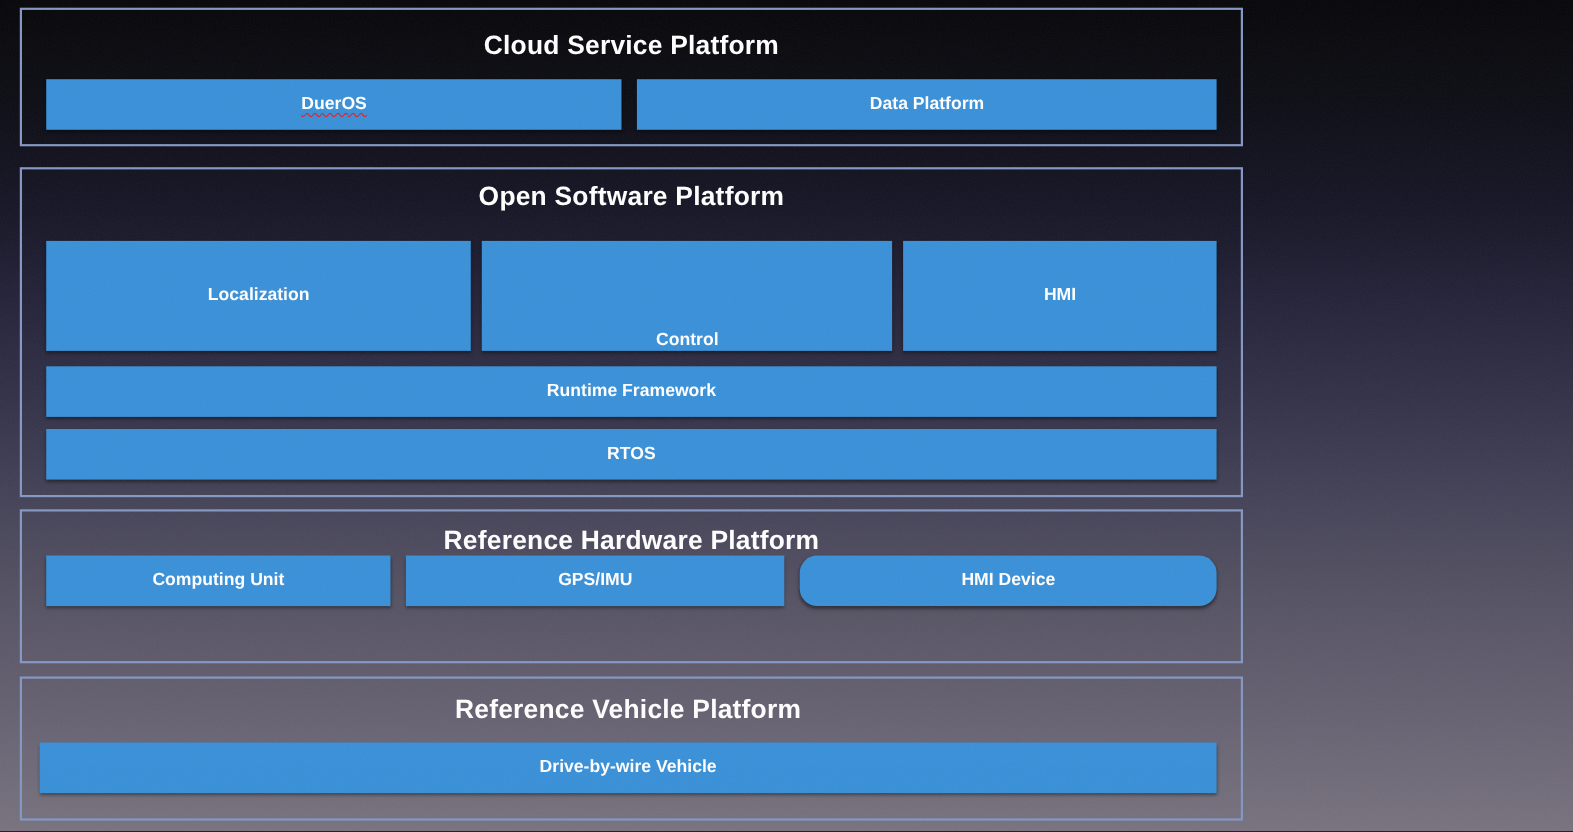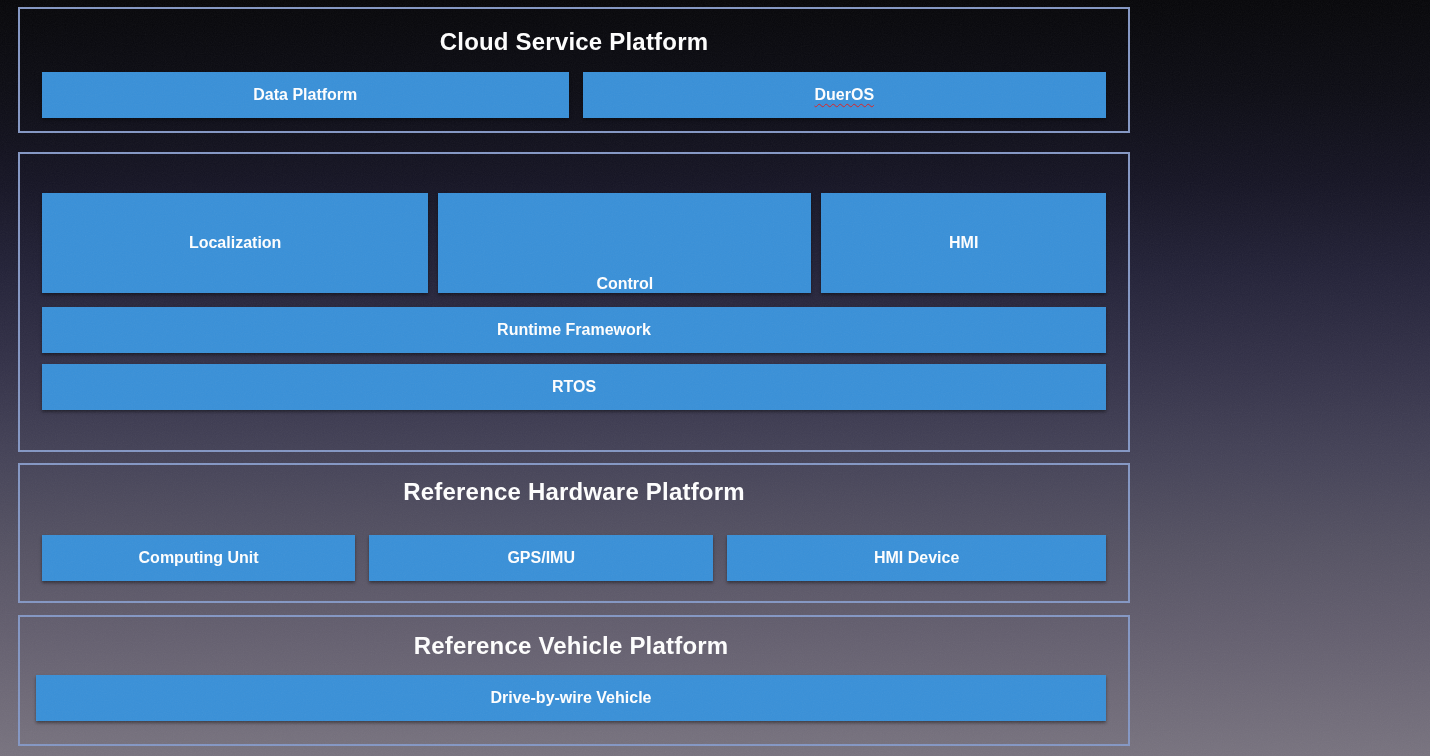--- a/index.html
+++ b/index.html
@@ -74,24 +74,24 @@
   .box-data-platform { flex: 672 1 0; }
   .box-dueros        { flex: 668 1 0; }
   
   .row-modules { margin-top: 27px; height: 100px; gap: 10px; }
   .box-localization { flex: 494 1 0; }
   .box-control      { flex: 477 1 0; align-items: flex-end; }
   .box-hmi          { flex: 364 1 0; }
   .bar { margin-top: 14px; height: 46px; }
   .bar + .bar { margin-top: 11px; }
   
-  .row-hardware { margin-top: 30px; height: 46px; gap: 14px; }
+  .row-hardware { height: 46px; gap: 14px; }
   .box-computing-unit { flex: 401 1 0; }
   .box-gps-imu        { flex: 441 1 0; align-items: center; }
-  .box-hmi-device     { flex: 485 1 0; }
+  .box-hmi-device     { flex: 485 1 0; border-radius: 16px; }
   
   .row-vehicle { margin-top: 16px; height: 46px; }
   .box-drive-by-wire { flex: 1 1 0; }
 
   .misspelled {
     text-decoration-line: underline;
     text-decoration-style: wavy;
     text-decoration-color: var(--spellcheck-red, #e02020);
     text-decoration-thickness: 1px;
     text-underline-offset: 3px;
@@ -99,30 +99,31 @@
   }
 </style>
 </head>
 <body>
 
 <div class="canvas">
 
   <div class="section sec-cloud">
     <h2 class="section-title">Cloud Service Platform</h2>
     <div class="row row-cloud">
+      <div class="box box-dueros">
+        <span class="misspelled">DuerOS</span>
+      </div>
       <div class="box box-data-platform">
         <span>Data Platform</span>
-      </div>
-      <div class="box box-dueros">
-        <span class="misspelled">DuerOS</span>
       </div>
     </div>
   </div>
 
   <div class="section sec-software">
+    <h2 class="section-title">Open Software Platform</h2>
     <div class="row row-modules">
       <div class="box box-localization">
         <span>Localization</span>
       </div>
       <div class="box box-control">
         <span>Control</span>
       </div>
       <div class="box box-hmi">
         <span>HMI</span>
       </div>

